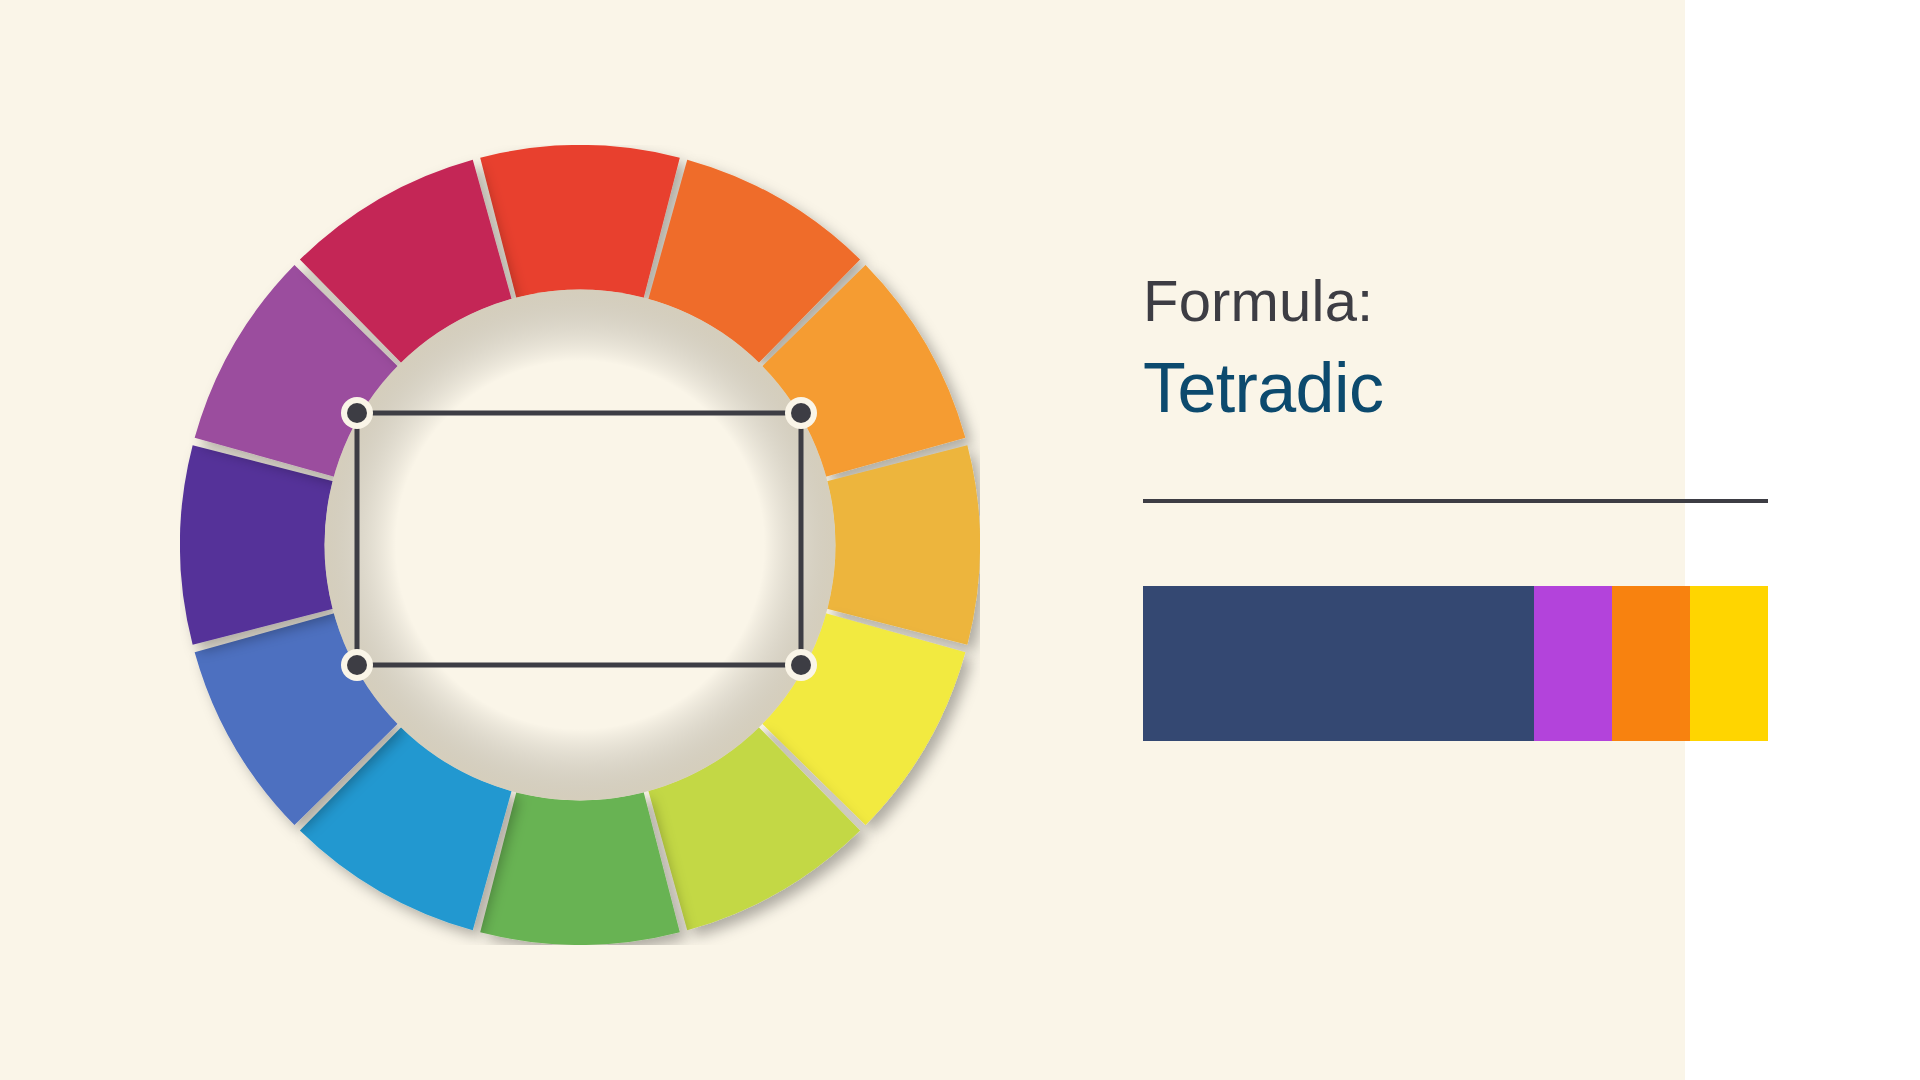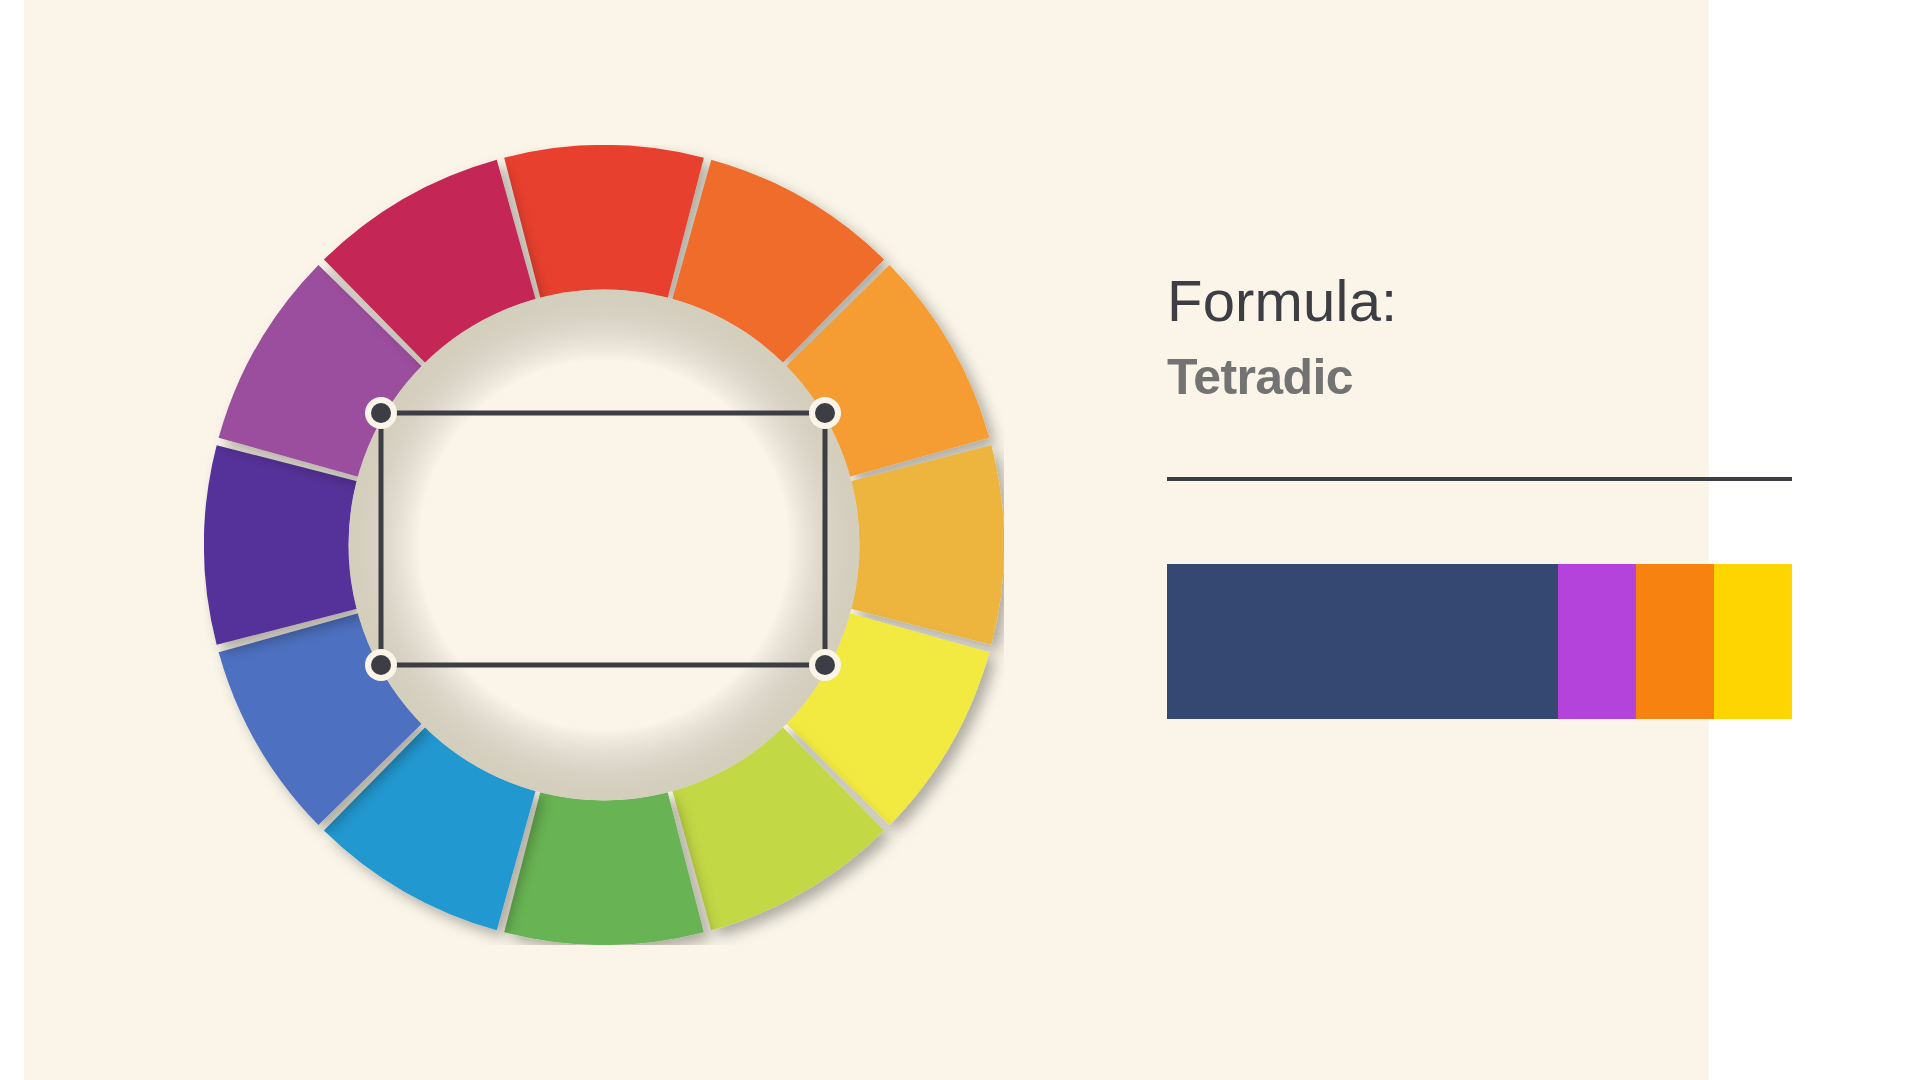--- a/index.html
+++ b/index.html
@@ -12,21 +12,20 @@
     overflow: hidden;
     font-family: "Liberation Sans", sans-serif;
     position: relative;
   }
   #stage {
     position: absolute;
     left: 0; top: 0;
     width: 1685px;
     height: 1080px;
     background: #FAF5E8;
-    margin-left: 24px;
   }
 
   
   #wheel-wrap {
     position: absolute;
     left: 180px;
     top: 145px;
     width: 800px;
     height: 800px;
   }
@@ -41,23 +40,23 @@
   }
   #formula-label {
     font-size: 58px;
     font-weight: 300;
     color: #3D3D44;
     letter-spacing: 0.2px;
     line-height: 1.08;
     white-space: nowrap;
   }
   #formula-value {
-    font-size: 50px;
-    font-weight: 700;
-    color: #737373;
+    font-size: 70px;
+    font-weight: 400;
+    color: #0c4a6e;
     letter-spacing: -0.6px;
     line-height: 1.12;
     margin-top: 16px;
     white-space: nowrap;
   }
   #panel-divider {
     margin-top: 72px;
     width: 625px;
     height: 4px;
     background: #3D3D44;

